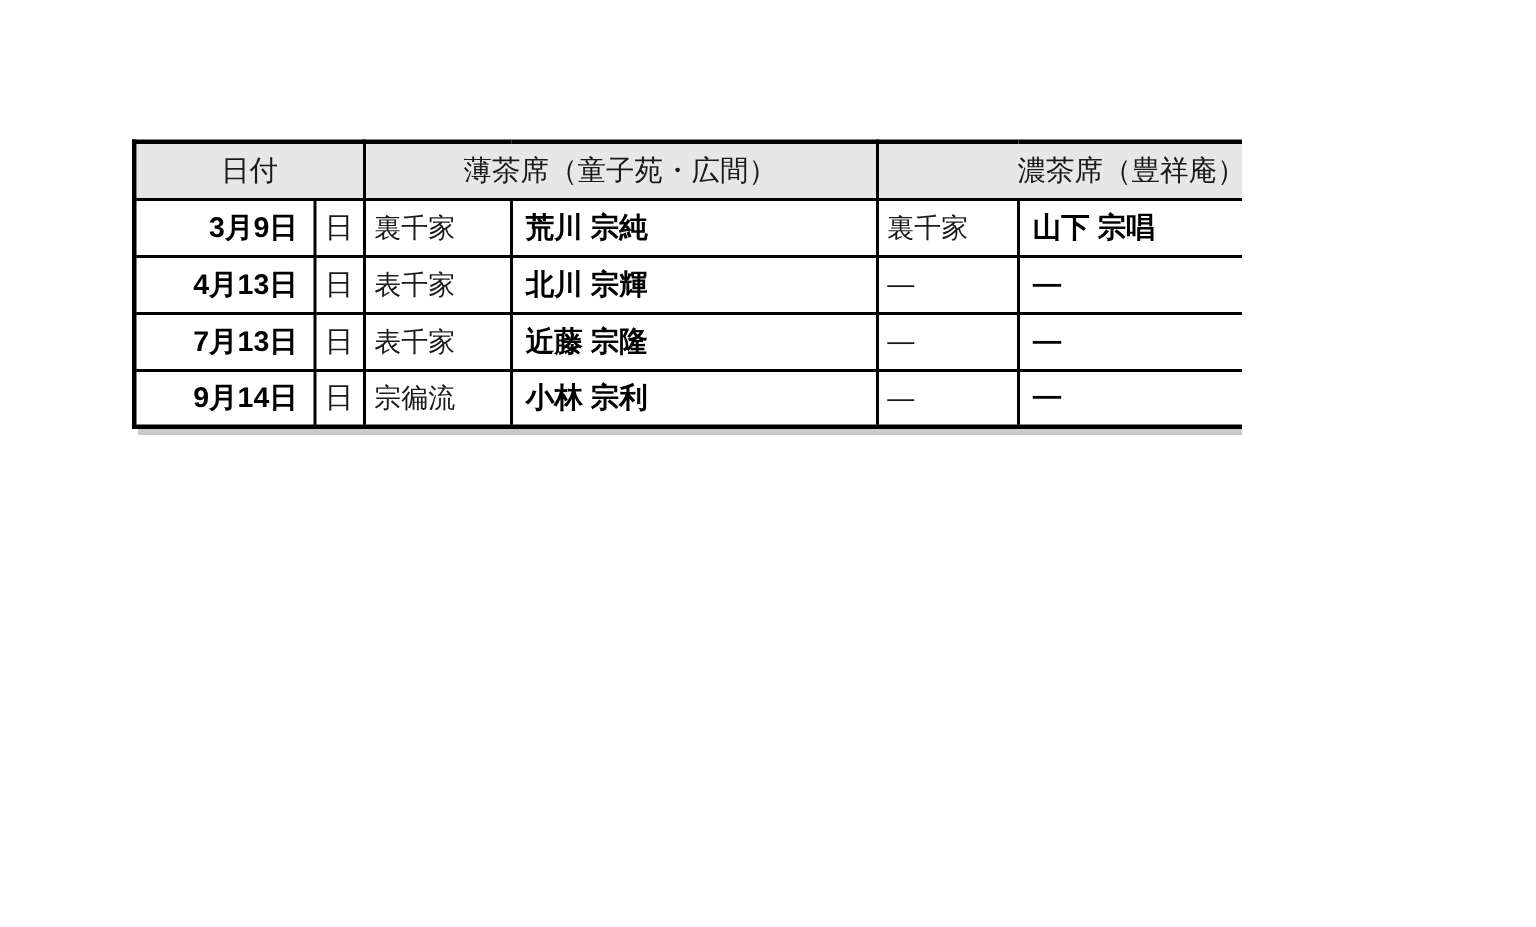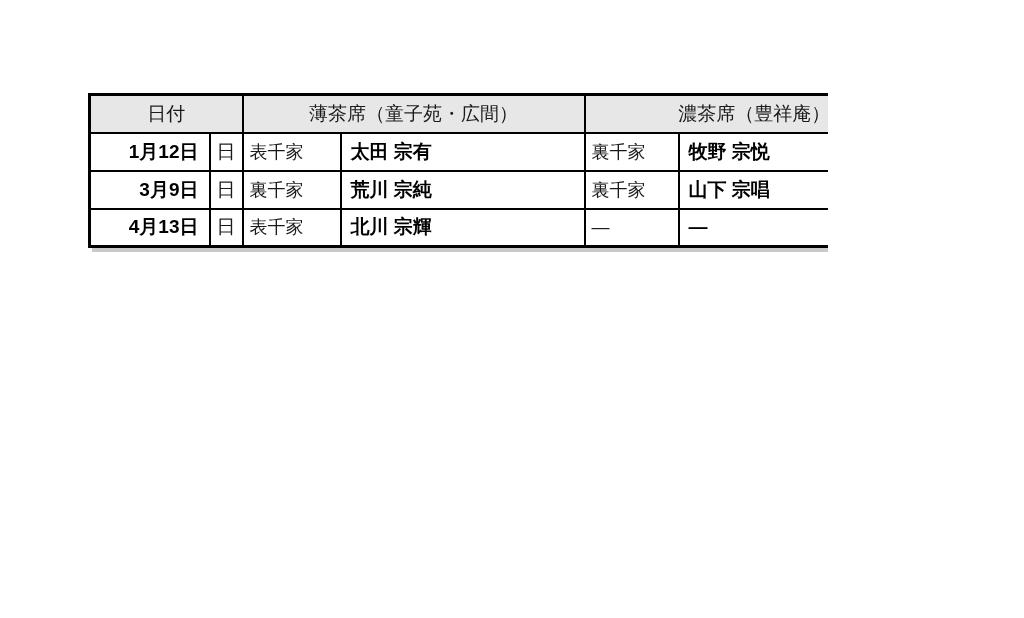--- a/index.html
+++ b/index.html
@@ -79,28 +79,20 @@
       <col style="width:246px">
     </colgroup>
     <thead>
       <tr>
         <th colspan="2">日付</th>
         <th colspan="2">薄茶席（童子苑・広間）</th>
         <th colspan="2">濃茶席（豊祥庵）</th>
       </tr>
     </thead>
     <tbody>
-    <tr>
-      <td class="c-date">1月12日</td>
-      <td class="c-day">日</td>
-      <td class="c-school">表千家</td>
-      <td class="c-name">太田 宗有</td>
-      <td class="c-school">裏千家</td>
-      <td class="c-name">牧野 宗悦</td>
-    </tr>
 
 
     <tr>
       <td class="c-date">3月9日</td>
       <td class="c-day">日</td>
       <td class="c-school">裏千家</td>
       <td class="c-name">荒川 宗純</td>
       <td class="c-school">裏千家</td>
       <td class="c-name">山下 宗唱</td>
     </tr>
@@ -109,19 +101,35 @@
       <td class="c-date">4月13日</td>
       <td class="c-day">日</td>
       <td class="c-school">表千家</td>
       <td class="c-name">北川 宗輝</td>
       <td class="c-school">―</td>
       <td class="c-name">―</td>
     </tr>
 
 
 
+    <tr>
+      <td class="c-date">7月13日</td>
+      <td class="c-day">日</td>
+      <td class="c-school">表千家</td>
+      <td class="c-name">近藤 宗隆</td>
+      <td class="c-school">―</td>
+      <td class="c-name">―</td>
+    </tr>
 
+    <tr>
+      <td class="c-date">9月14日</td>
+      <td class="c-day">日</td>
+      <td class="c-school">宗徧流</td>
+      <td class="c-name">小林 宗利</td>
+      <td class="c-school">―</td>
+      <td class="c-name">―</td>
+    </tr>
 
 
   </tbody>
   </table>
 
 </div>
 
 </body></html>

